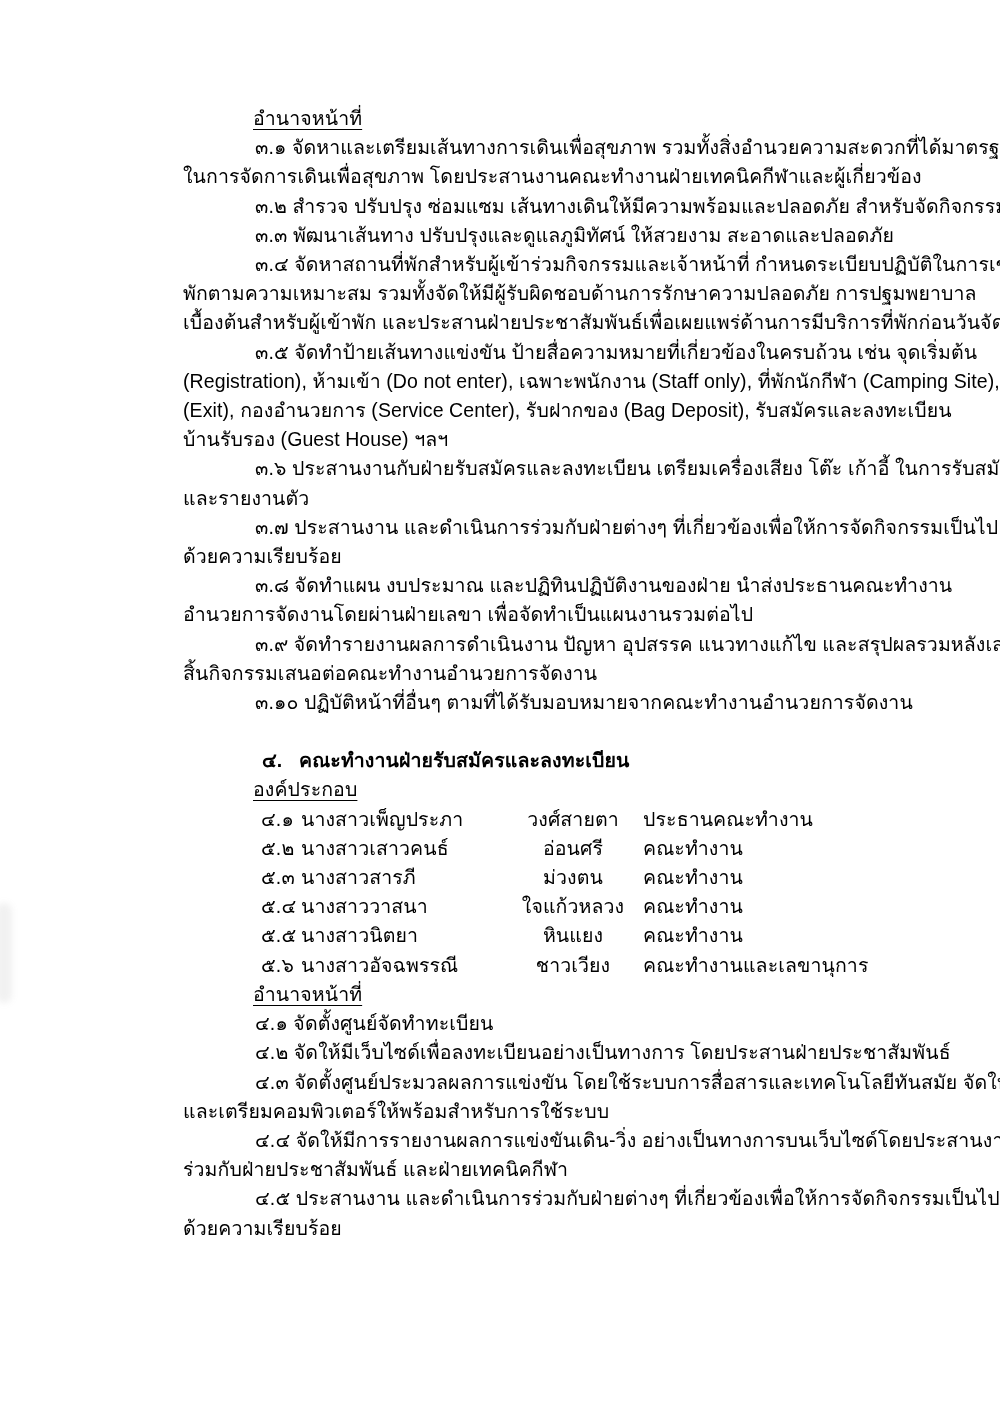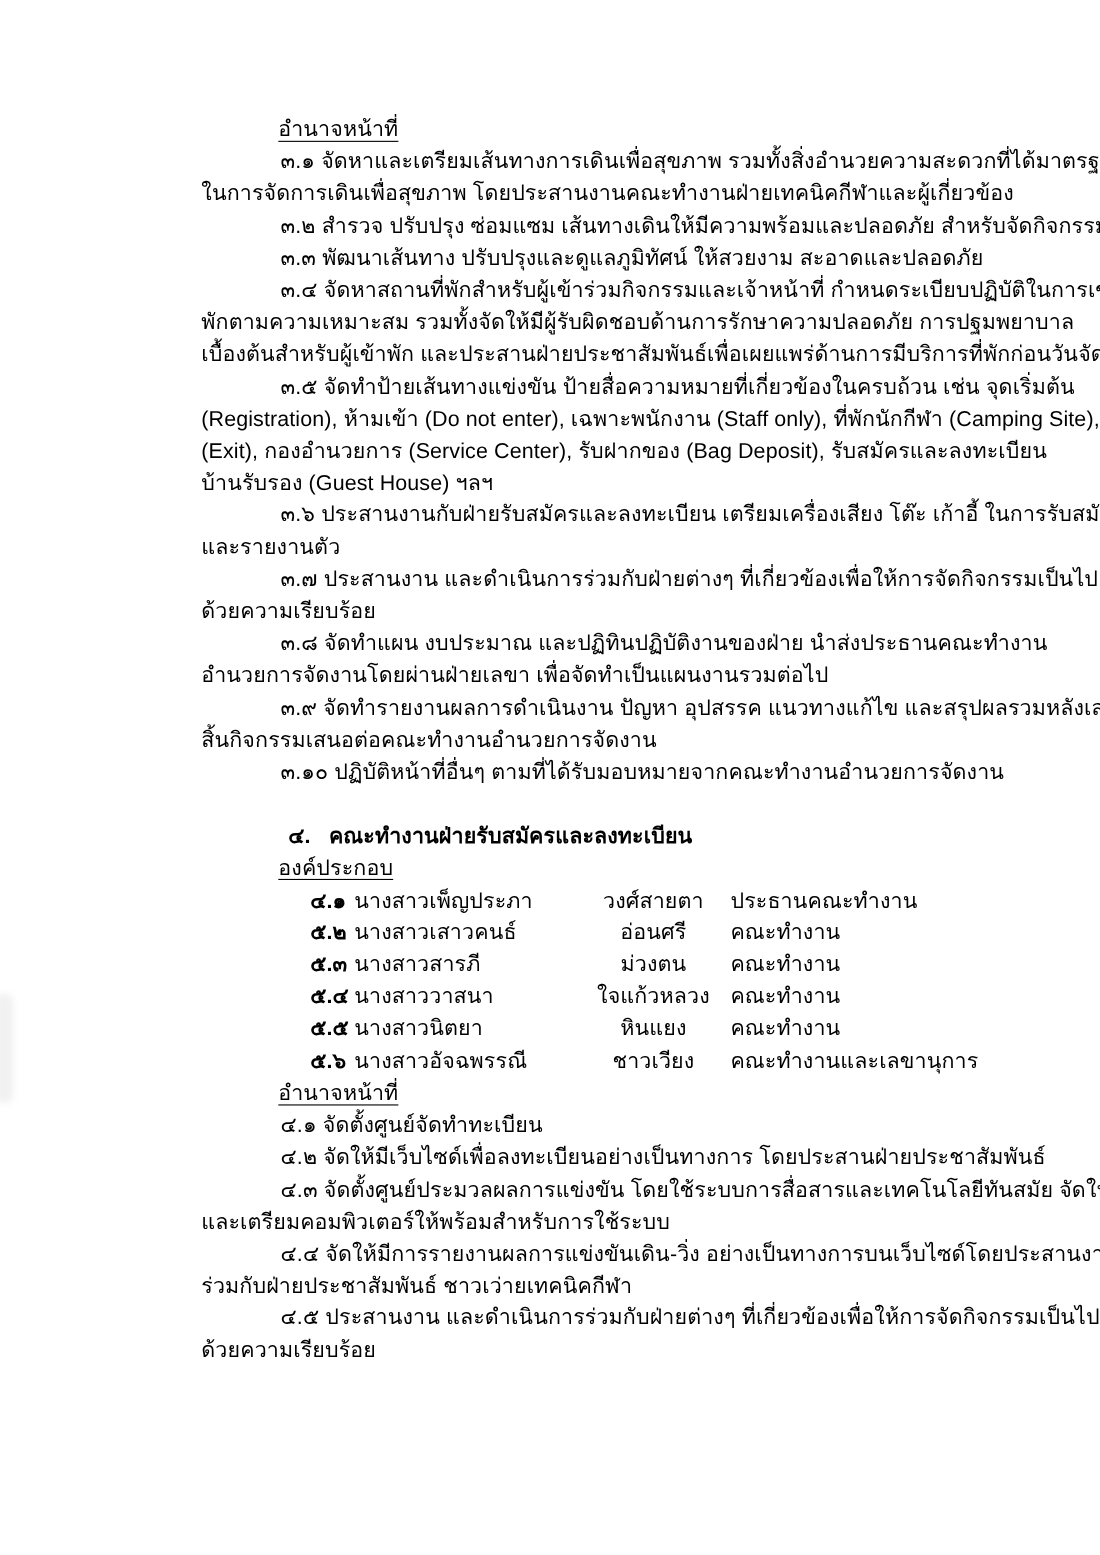--- a/index.html
+++ b/index.html
@@ -29,21 +29,21 @@
     text-decoration-thickness:1px;
   }
   .sec4-title {
     margin-top:29px;
     padding-left:79px;
     font-weight:bold;
     white-space:nowrap;
   }
   .sec4-title .num { display:inline-block; width:37px; }
   .member-row { display:flex; white-space:nowrap; }
-  .m-no   { display:inline-block; margin-left:99px; width:40px; flex:none;font-weight:bold; }
+  .m-no   { display:inline-block; margin-left:78px; width:40px; flex:none; }
   .m-name { display:inline-block; width:202px; flex:none; }
   .m-sur  { display:inline-block; width:140px; flex:none;text-align:center; }
   .m-role { display:inline-block; flex:none; }
   
   .edge-smudge {
     position:absolute;
     left:-4px; top:903px;
     width:16px; height:100px;
     background:rgba(120,120,120,0.10);
     border-radius:8px;
@@ -130,18 +130,18 @@
       <span class="m-sur">ชาวเวียง</span>
       <span class="m-role">คณะทำงานและเลขานุการ</span>
     </div>
 
     <div class="line heading-line"><span>อำนาจหน้าที่</span></div>
     <div class="line ind">๔.๑ จัดตั้งศูนย์จัดทำทะเบียน</div>
     <div class="line ind">๔.๒ จัดให้มีเว็บไซด์เพื่อลงทะเบียนอย่างเป็นทางการ โดยประสานฝ่ายประชาสัมพันธ์</div>
     <div class="line ind">๔.๓  จัดตั้งศูนย์ประมวลผลการแข่งขัน โดยใช้ระบบการสื่อสารและเทคโนโลยีทันสมัย จัดให้มี</div>
     <div class="line">และเตรียมคอมพิวเตอร์ให้พร้อมสำหรับการใช้ระบบ</div>
     <div class="line ind">๔.๔  จัดให้มีการรายงานผลการแข่งขันเดิน-วิ่ง อย่างเป็นทางการบนเว็บไซด์โดยประสานงาน</div>
-    <div class="line">ร่วมกับฝ่ายประชาสัมพันธ์ ชาวเว่ายเทคนิคกีฬา</div>
+    <div class="line">ร่วมกับฝ่ายประชาสัมพันธ์ และฝ่ายเทคนิคกีฬา</div>
     <div class="line ind">๔.๕  ประสานงาน และดำเนินการร่วมกับฝ่ายต่างๆ ที่เกี่ยวข้องเพื่อให้การจัดกิจกรรมเป็นไป</div>
     <div class="line">ด้วยความเรียบร้อย</div>
 
   </div>
 </div>
 
 </body></html>

